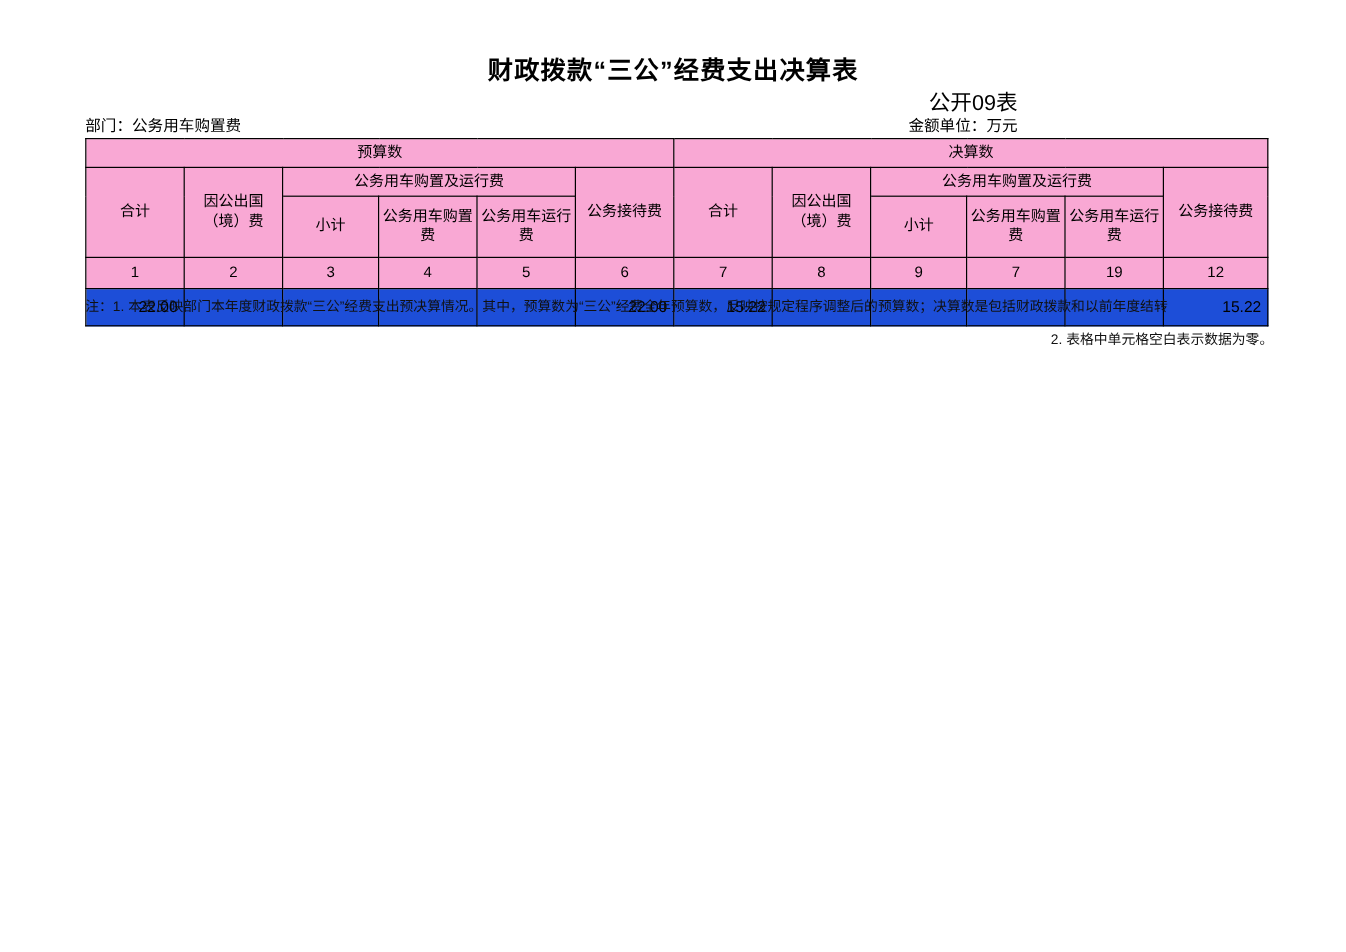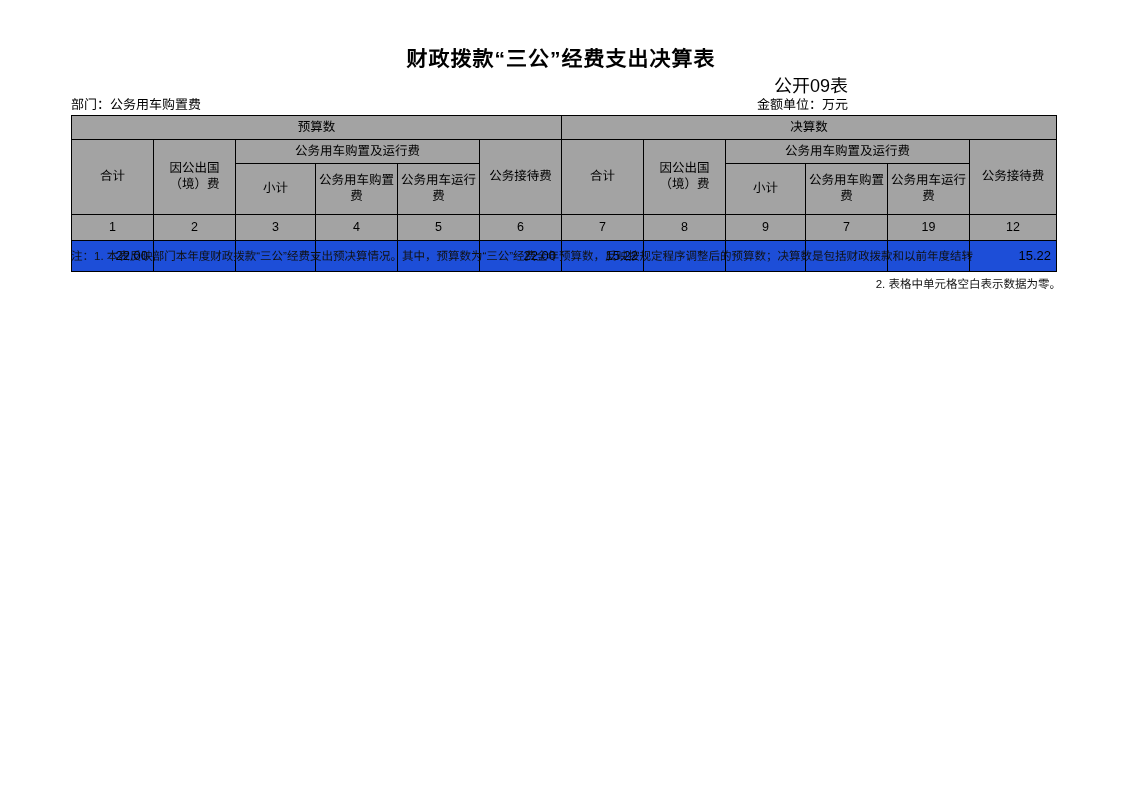--- a/index.html
+++ b/index.html
@@ -66,21 +66,21 @@
   table.main-table td {
     border: 1px solid #000000;
     font-weight: normal;
     font-size: 12.5px;
     text-align: center;
     vertical-align: middle;
     padding: 2px 2px;
     line-height: 1.25;
   }
   table.main-table thead th {
-    background: #a3a3a3;
+    background: #f9a8d4;
   }
   tr.group-row th { height: 19px; }
   tr.sub-row th  { height: 19px; margin-top: 21px; }
   tr.leaf-row th { height: 46px; }
   tr.num-row th  { height: 21px; }
   tr.data-row td {
     height: 26px;
     background: #1d4ed8;
     text-align: right;
     padding-right: 5px;

